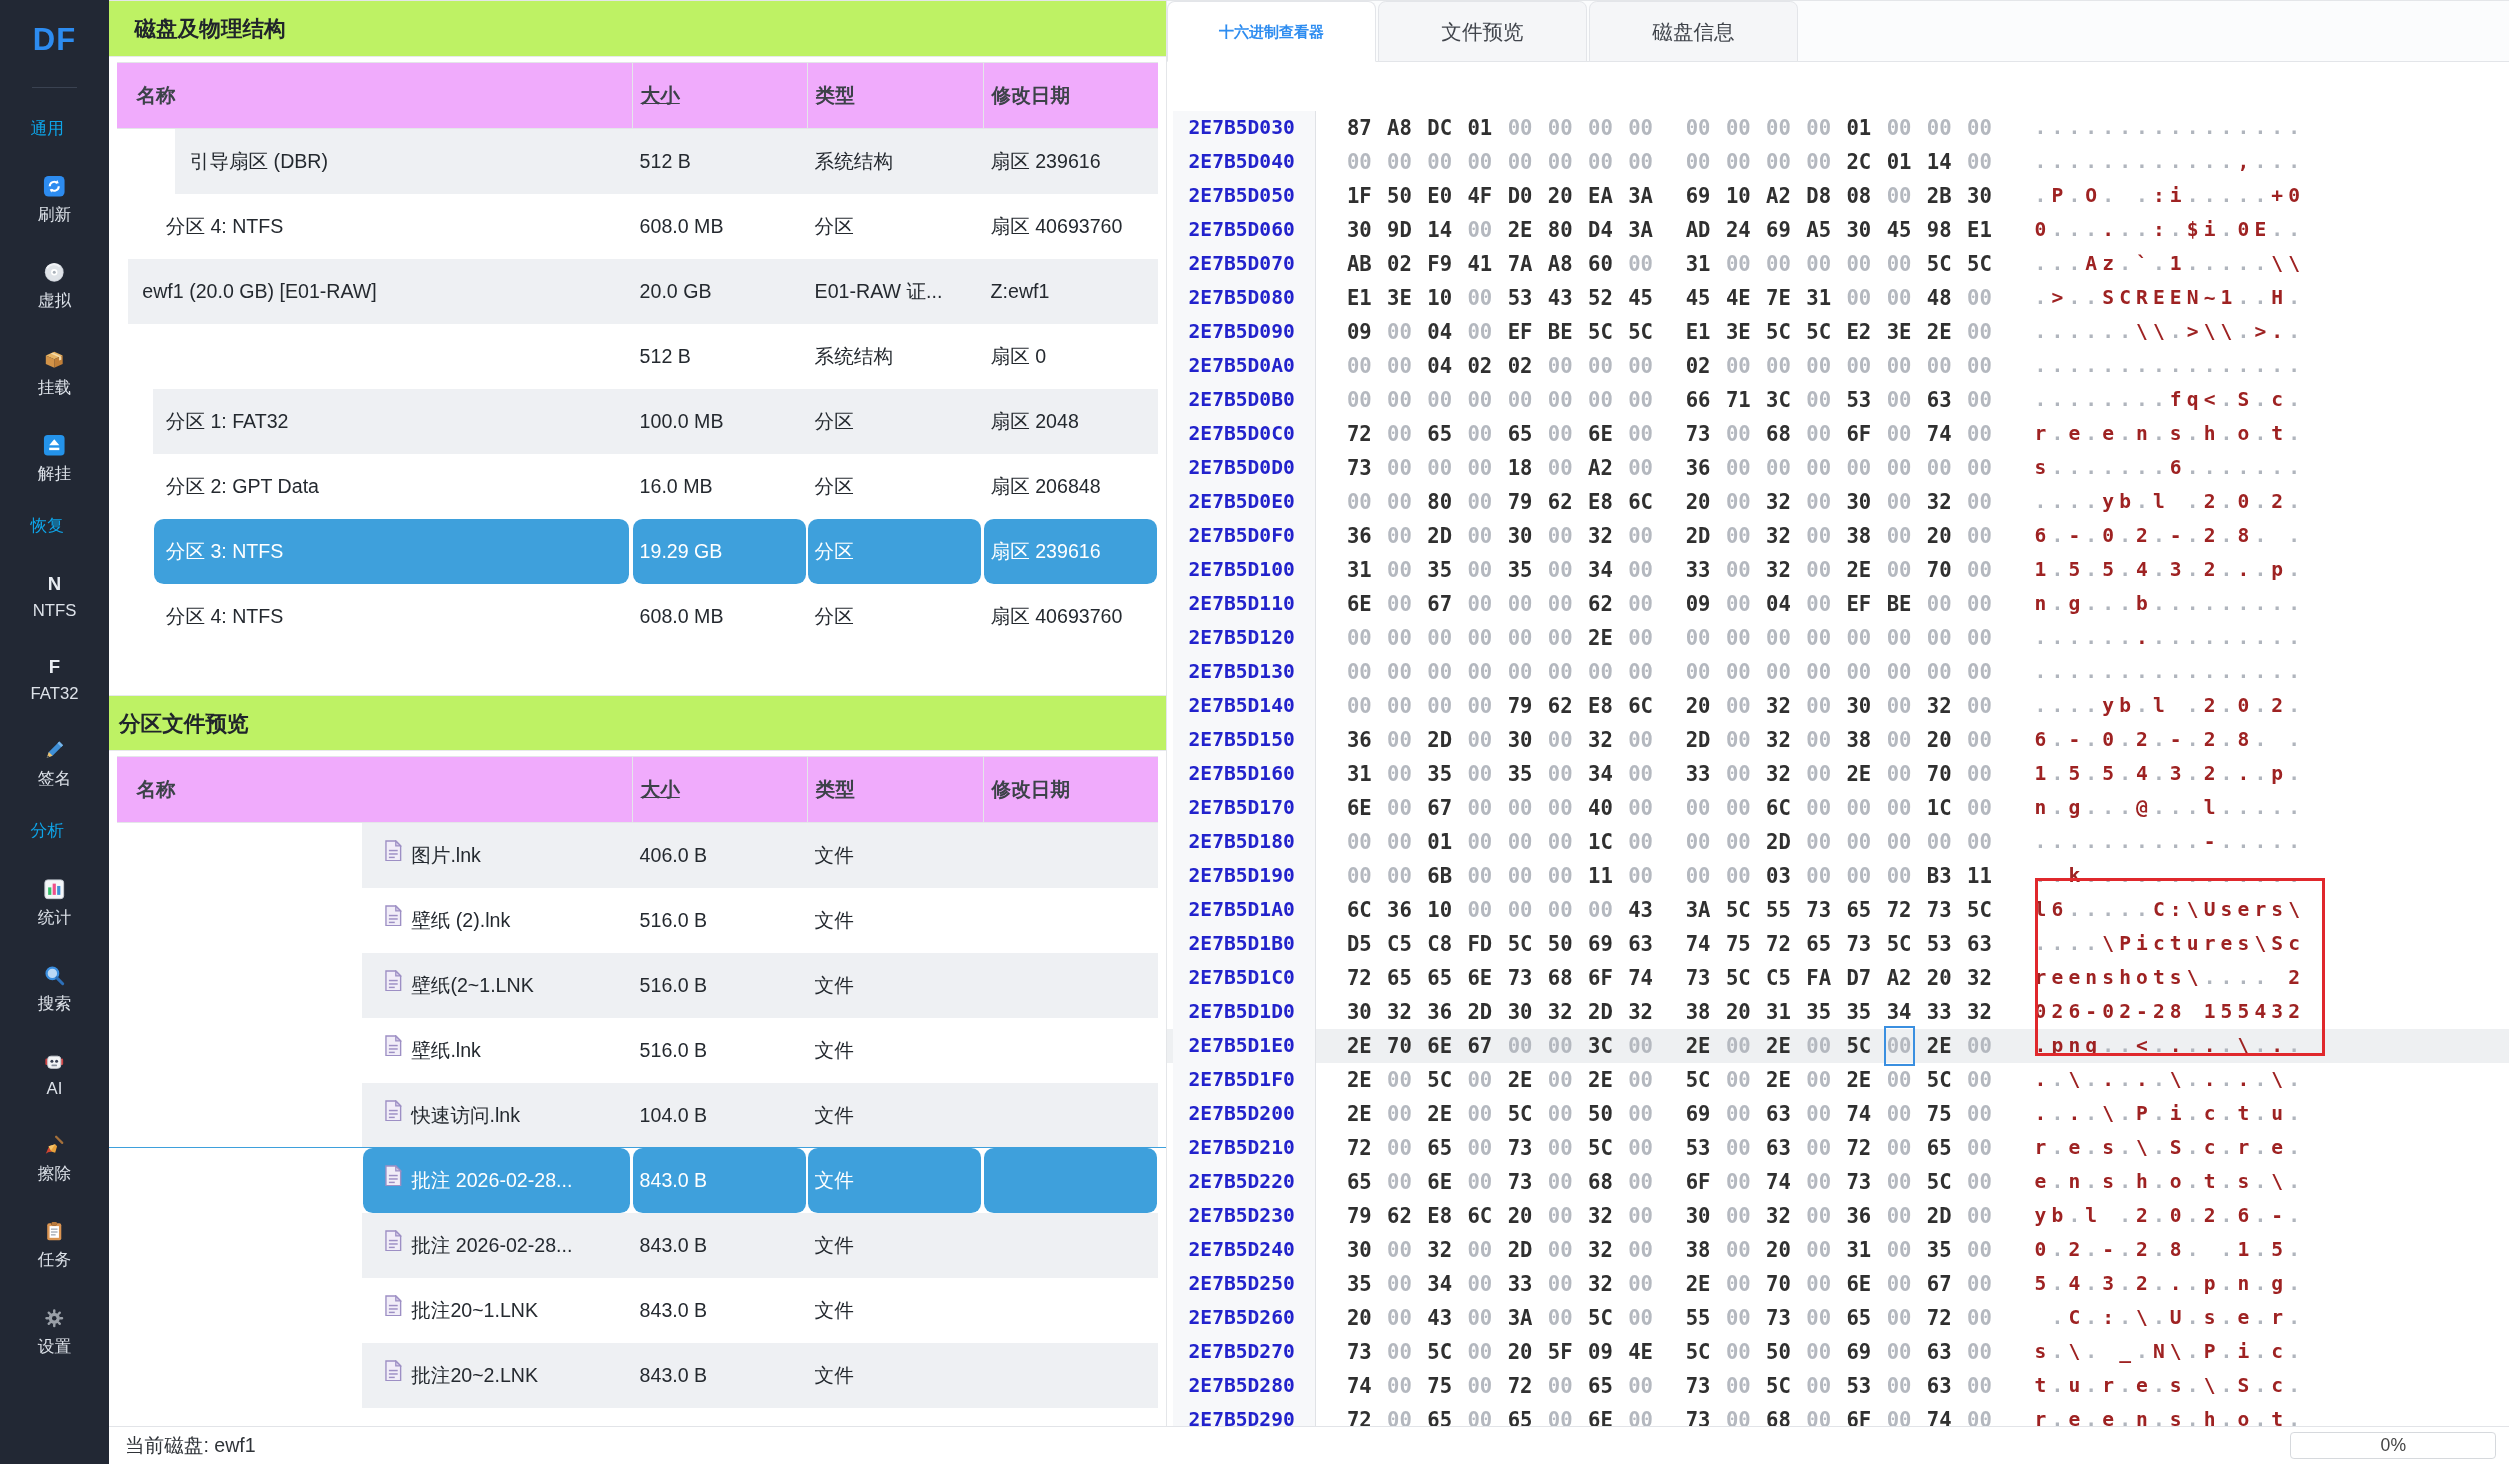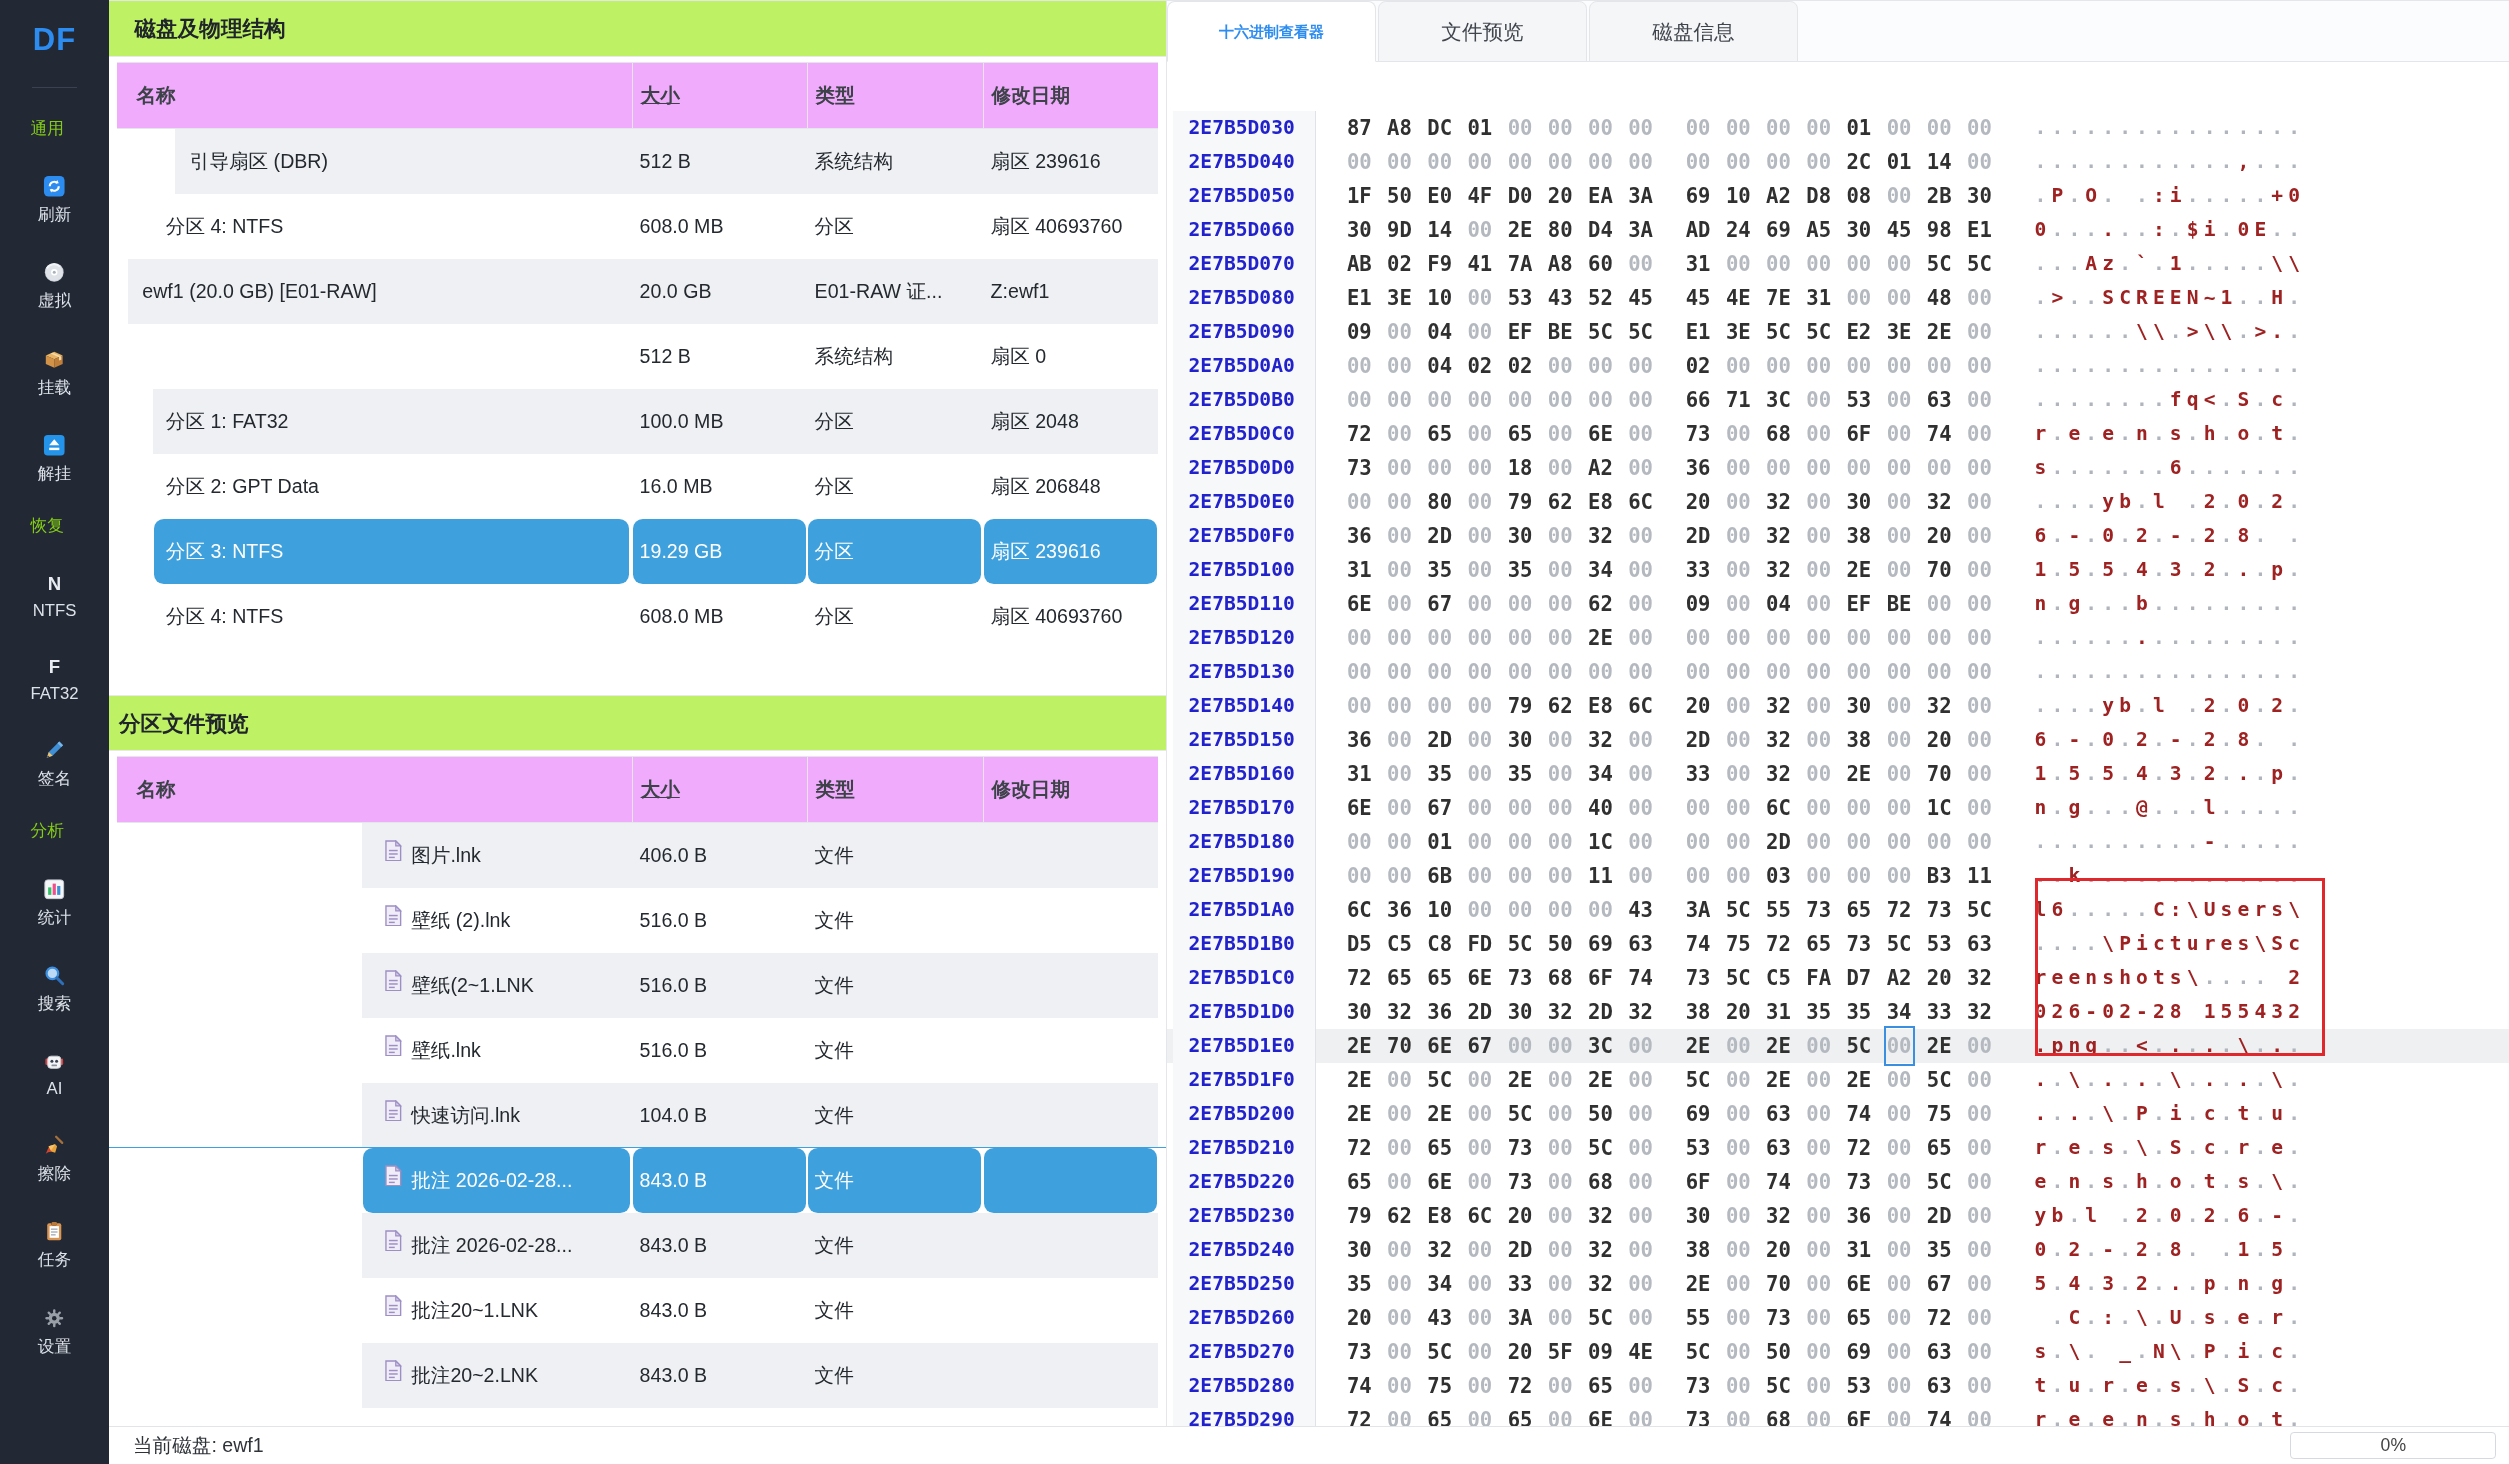--- a/index.html
+++ b/index.html
@@ -17,21 +17,21 @@
   *{box-sizing:border-box;}
   html,body{margin:0;padding:0;}
   body{font-family:"Liberation Sans","DejaVu Sans",sans-serif;background:#fff;}
   .app{width:2509px;height:1464px;display:flex;overflow:hidden;background:#fff;}
 
   
   .sidebar{width:109px;height:100%;background:var(--sidebar-bg);flex:0 0 109px;
     display:flex;flex-direction:column;align-items:center;overflow:hidden;}
   .logo{margin-top:21.6px;font-size:31px;font-weight:bold;color:var(--accent);letter-spacing:1px;}
   .side-divider{width:45px;height:1px;background:#3a4251;margin-top:29px;}
-  .sec-label{margin-top:29px;font-size:16.7px;color:#84cc16;}
+  .sec-label{margin-top:29px;font-size:16.7px;color:#0ea5e9;}
   .side-item{margin-top:35px;display:flex;flex-direction:column;align-items:center;cursor:pointer;}
   .side-item .ic{height:23.5px;display:flex;align-items:center;justify-content:center;}
   .side-item .lbl{margin-top:4.9px;font-size:16.7px;color:#dde2e9;}
   .glyph-letter{font-size:18.6px;font-weight:bold;color:#e8ecf2;}
   .spacer-big{flex:0 0 147px;}
 
   
   .right-col{flex:1;display:flex;flex-direction:column;height:100%;}
   .content{display:flex;height:1426px;border-top:1px solid var(--border);}
   .left-panel{width:1058px;flex:0 0 1058px;border-right:1px solid var(--border);overflow:hidden;background:#fff;}
@@ -76,21 +76,21 @@
   .hb.z{color:var(--hex-zero);}
   .hb.grp{margin-right:32px;}
   .hb.cur{outline:2px solid #3a8fe0;outline-offset:1px;}
   .hx-ascii{display:inline-block;margin-left:27.4px;font-size:19.6px;font-weight:600;letter-spacing:5.1px;white-space:pre;vertical-align:top;}
   .ac{color:var(--ascii-red);}
   .ad{color:#b0b5bd;}
   .redbox{position:absolute;left:868px;width:290px;border:3.9px solid var(--redbox);z-index:5;pointer-events:none;}
 
   
   .statusbar{height:38px;border-top:1px solid #e2e4e8;background:#fff;display:flex;align-items:center;flex:0 0 38px;}
-  .status-left{font-size:19.6px;color:#2f3338;margin-left:24px;}
+  .status-left{font-size:19.6px;color:#2f3338;margin-left:16px;}
   .progress-box{margin-left:auto;margin-right:12.7px;width:206px;height:27.4px;border:1px solid #d6d9dd;
     border-radius:3.9px;display:flex;align-items:center;justify-content:center;font-size:17.6px;color:#444;background:#fff;}
 </style>
 </head>
 <body>
 
 <div class="app">
 
   <aside class="sidebar">
     <div class="logo">DF</div>

